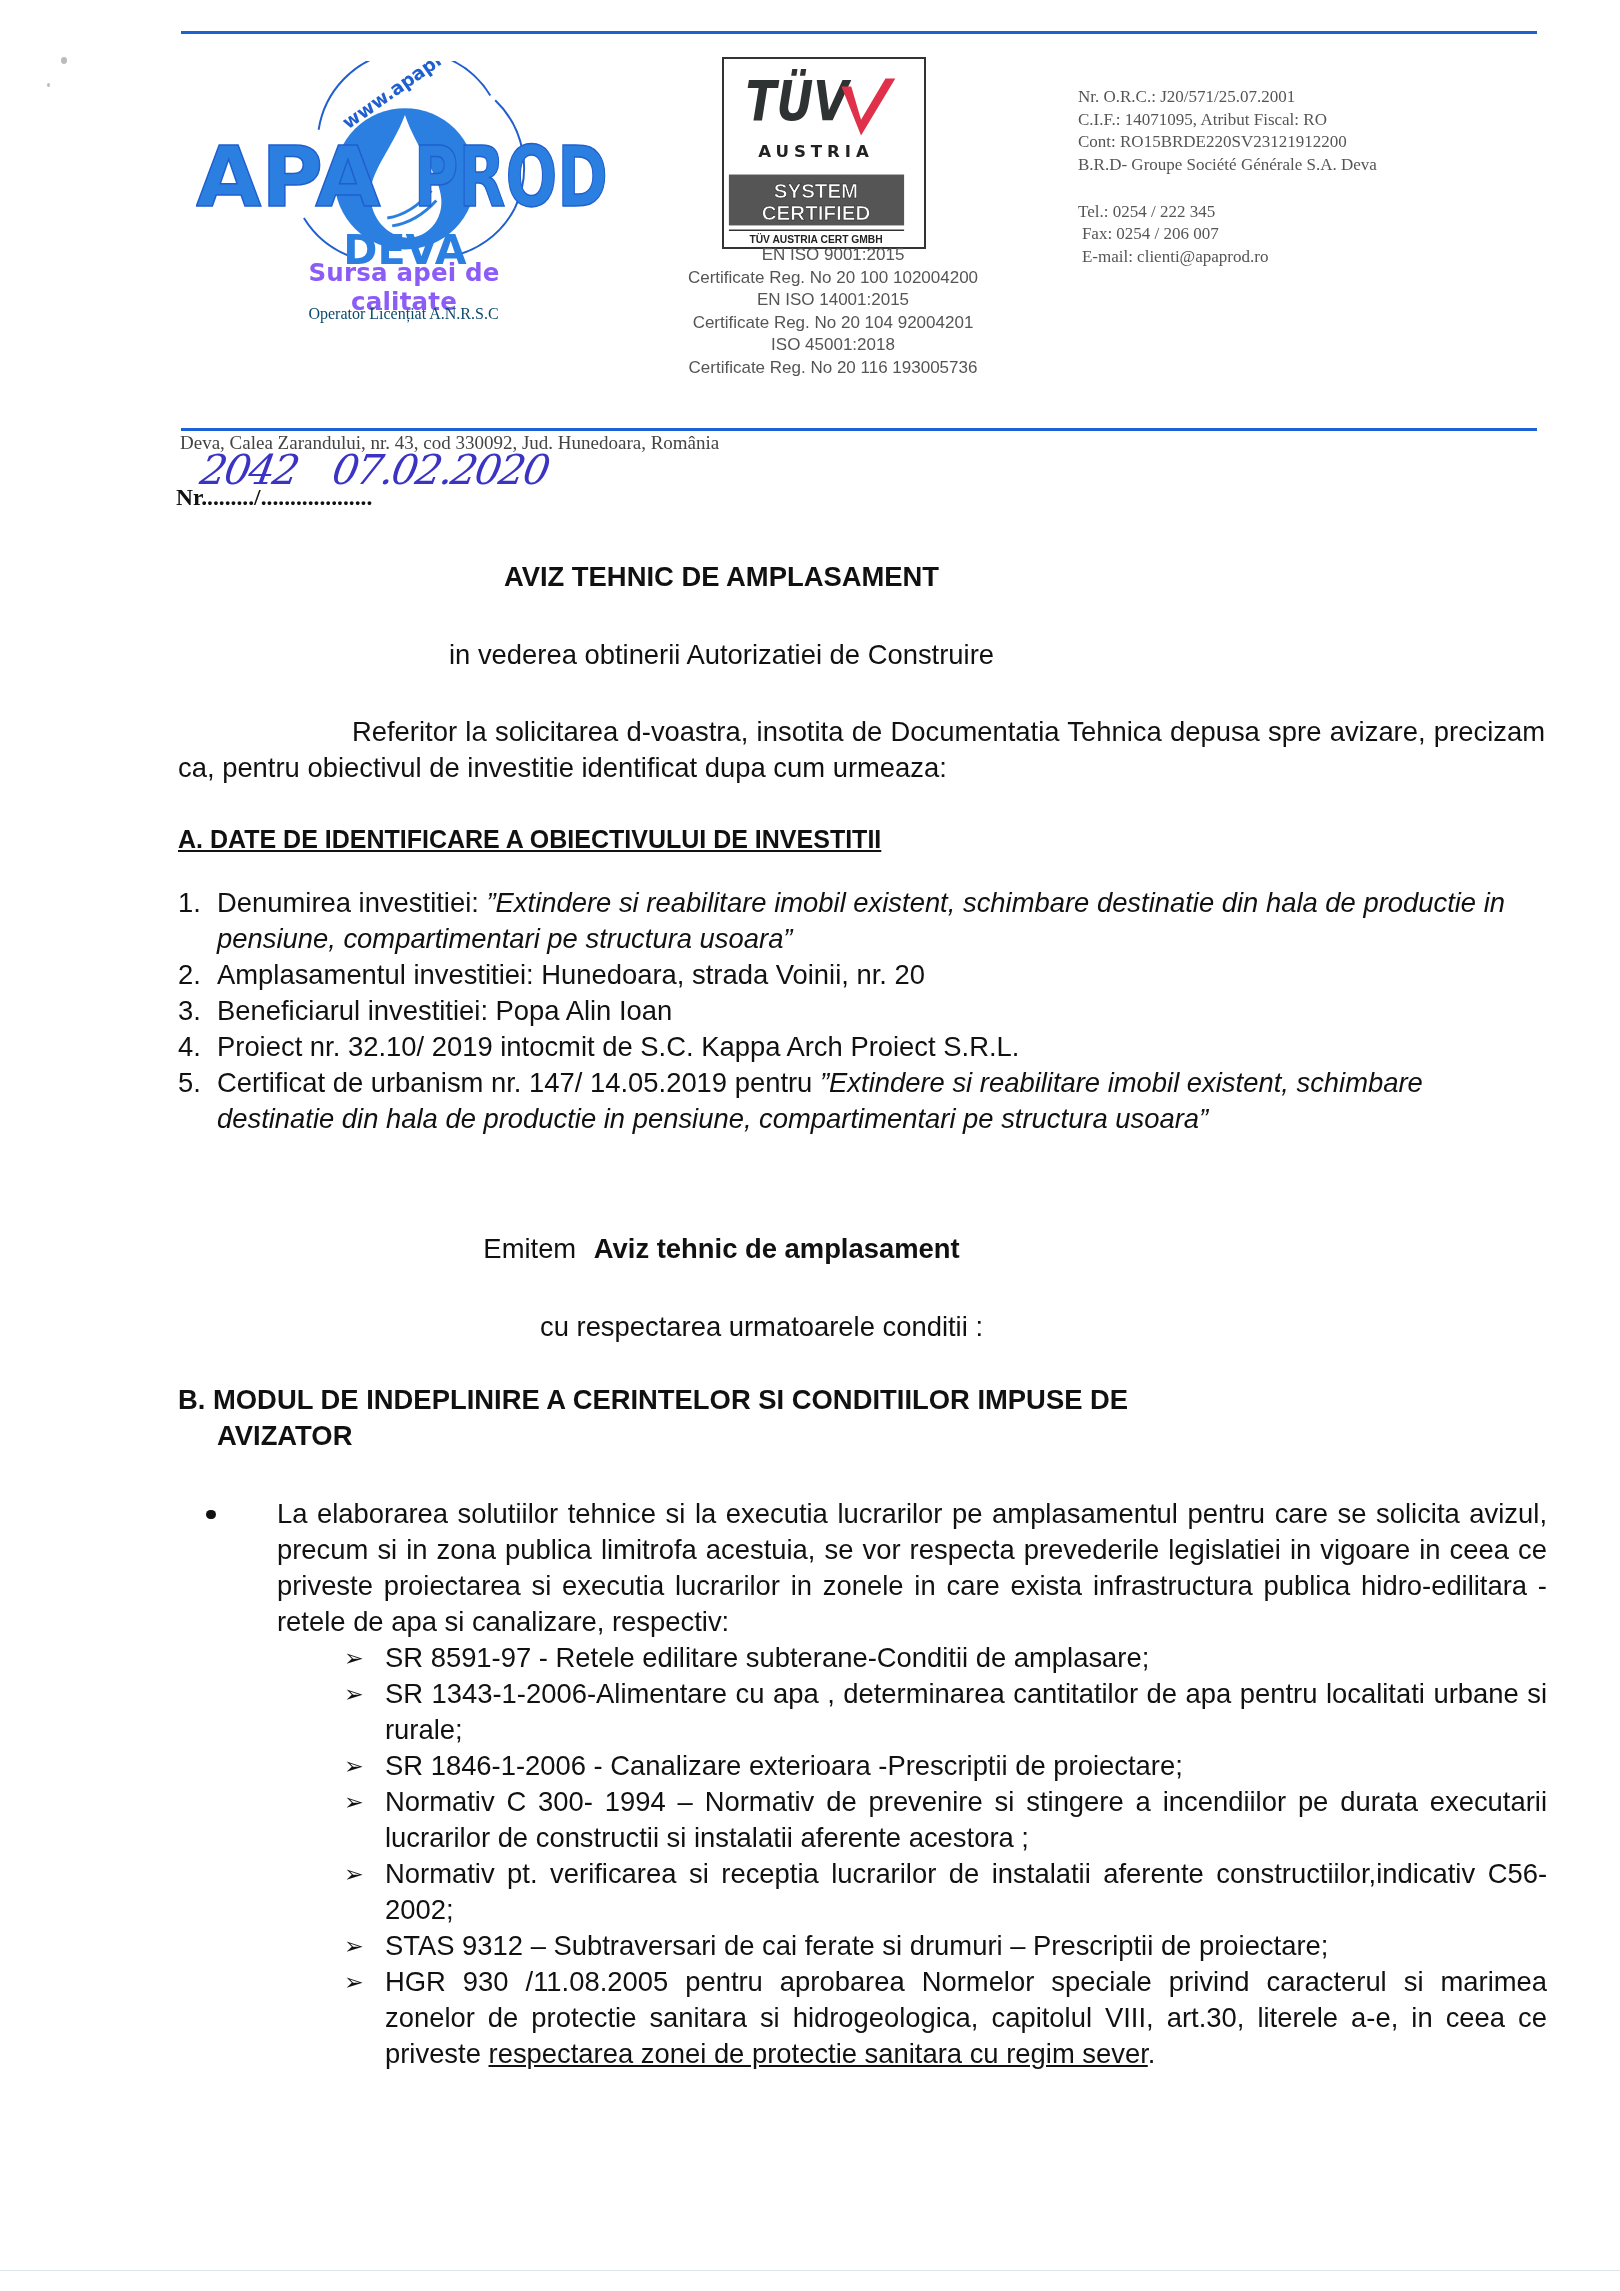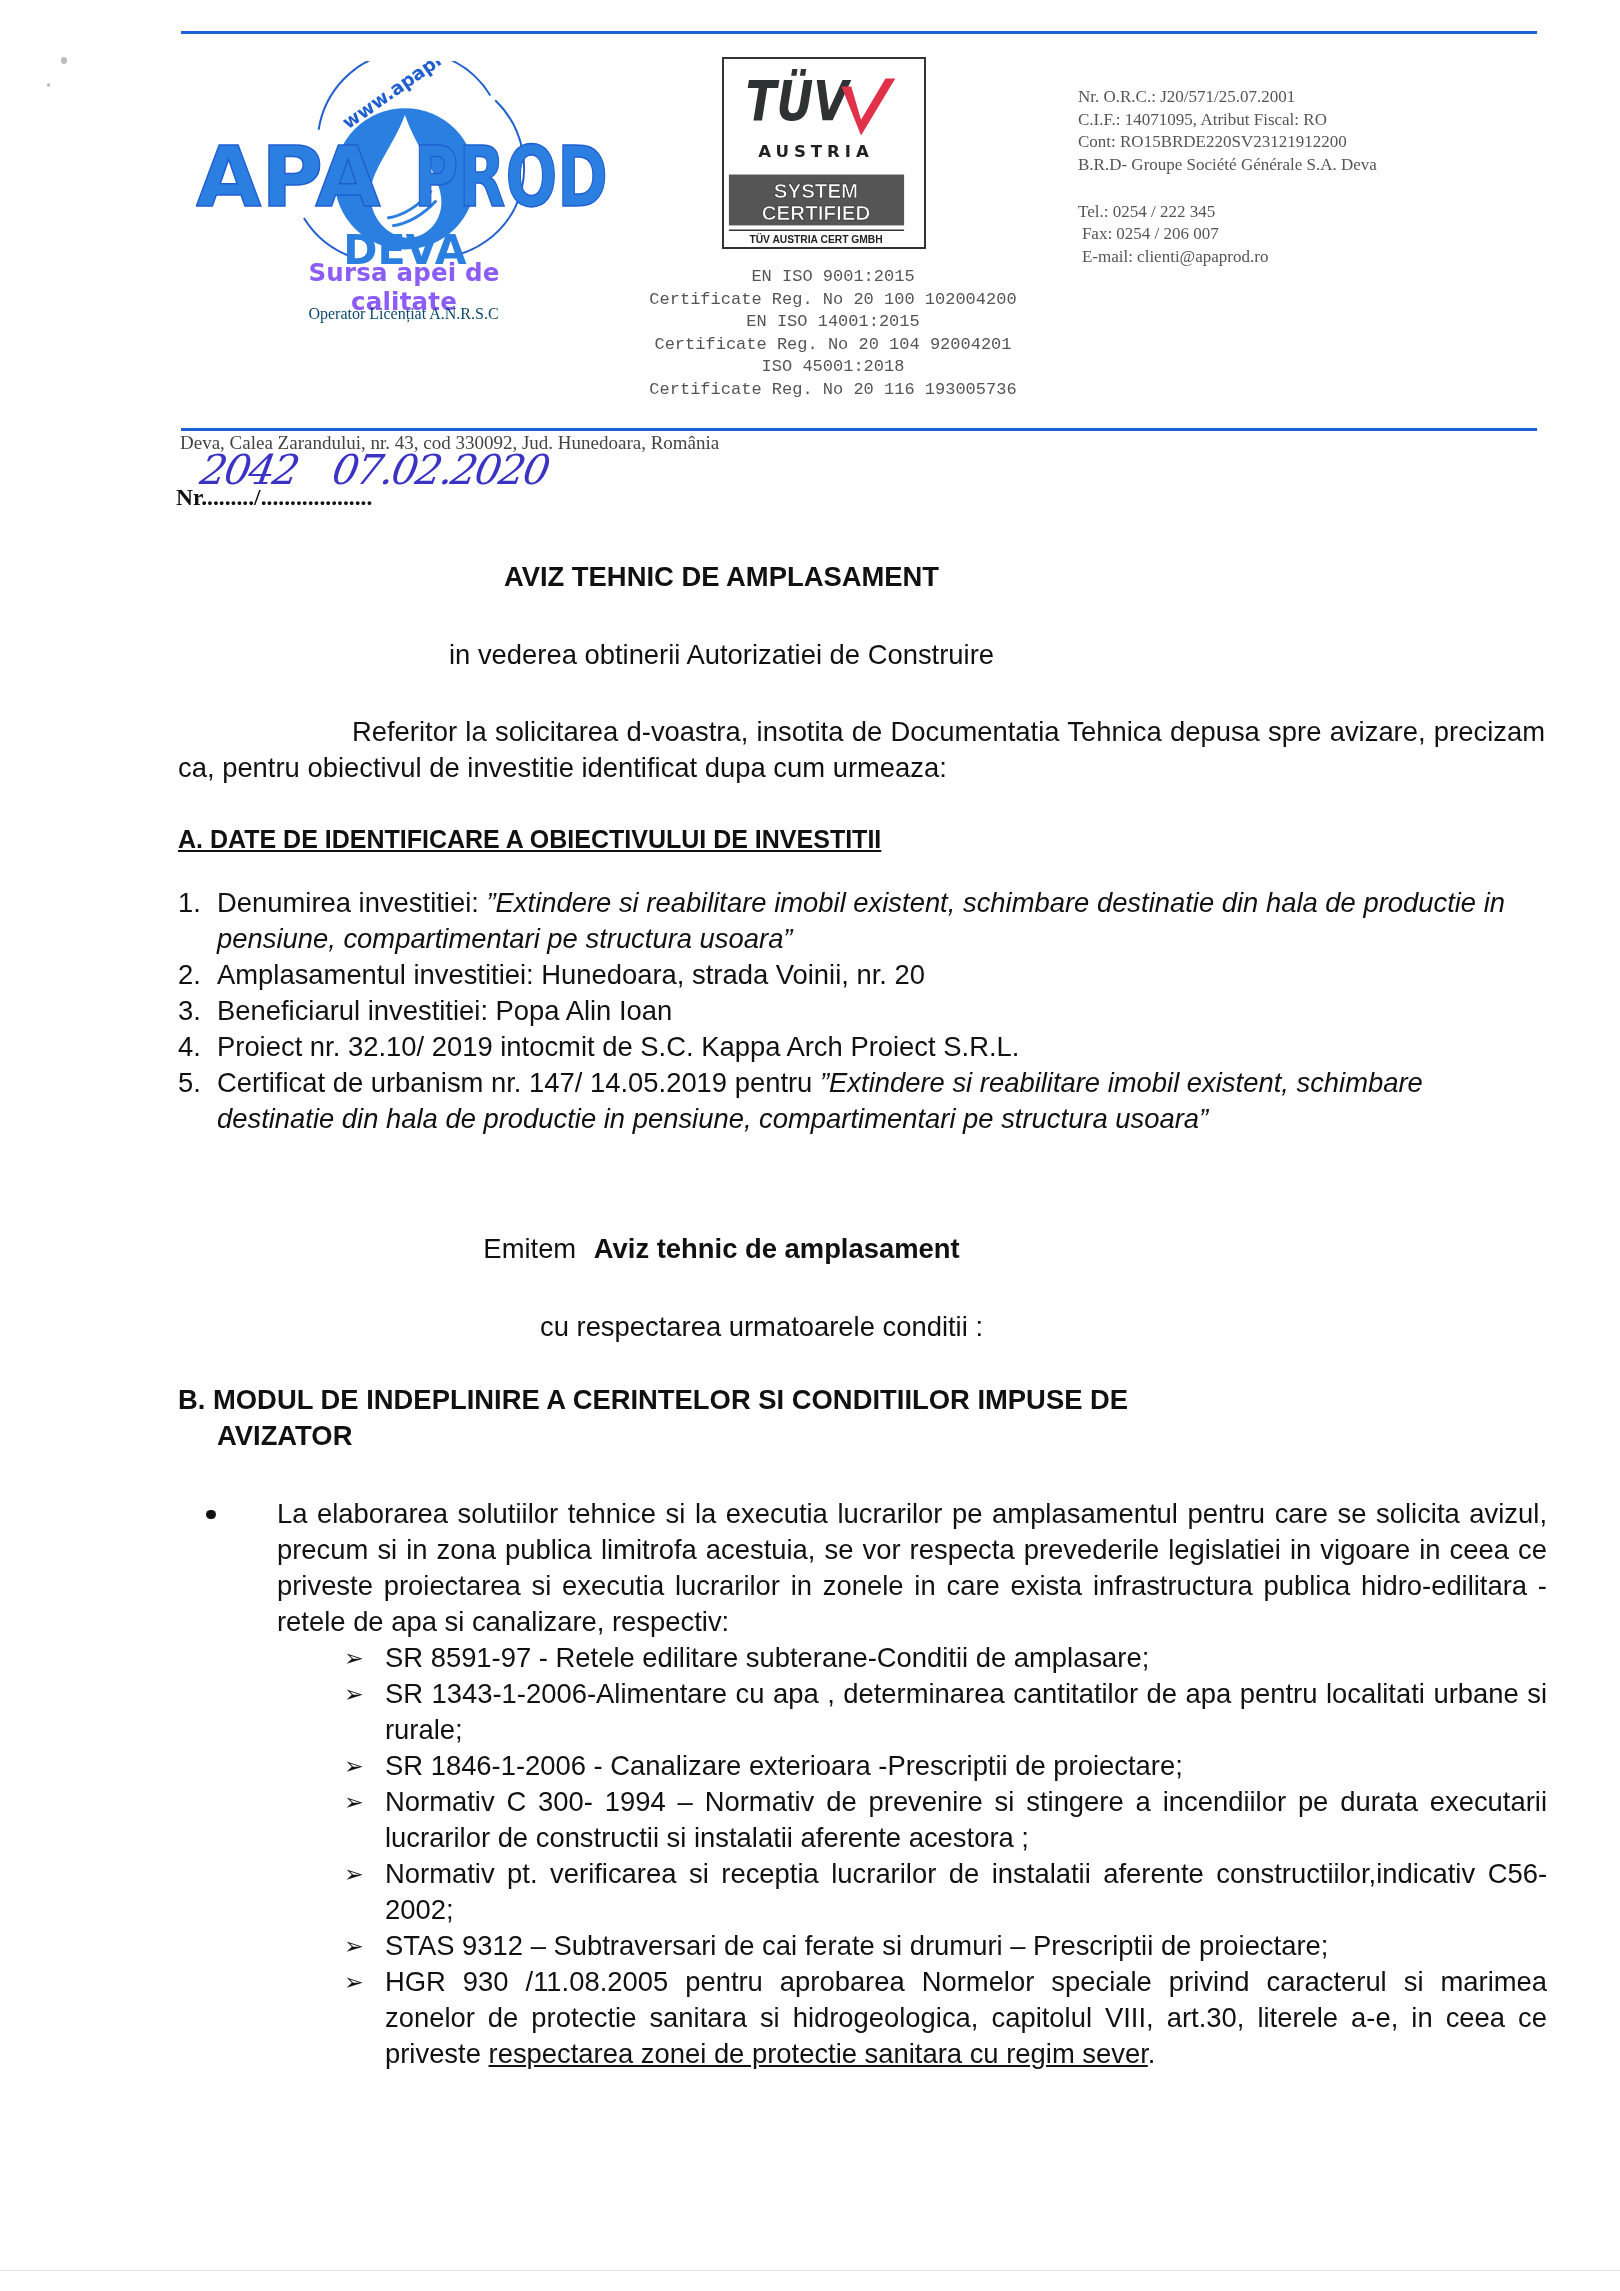--- a/index.html
+++ b/index.html
@@ -5,21 +5,21 @@
   html, body { margin:0; padding:0; background:#ffffff; }
   body { width:1620px; height:2292px; position:relative; overflow:hidden; font-family:"Liberation Sans", sans-serif; color:#111; }
   .abs { position:absolute; }
   .rule { position:absolute; height:2.9px; background:#1a62d6; }
   
   .logo { left:196px; top:61px; width:412px; height:216px; }
   .logo-sub { left:257px; top:258px; width:294px; text-align:center; font-family:"DejaVu Sans", sans-serif; font-weight:bold; color:#8b5cf6; font-size:24.5px; letter-spacing:0.2px; }
   .logo-op { left:227px; top:305px; width:353px; text-align:center; font-family:"Liberation Serif", serif; font-size:16px; color:#0c4a6e; }
   
   .tuv { left:722px; top:57px; width:204px; height:192px; border:2px solid #333; background:#fff; box-sizing:border-box; }
-  .tuv-cert { left:627px; top:266px; width:412px; text-align:center; font-family:Liberation Mono, monospace; font-size:17px; line-height:22.5px; color:#555; }
+  .tuv-cert { left:627px; top:244px; width:412px; text-align:center; font-family:Liberation Sans, sans-serif; font-size:17px; line-height:22.5px; color:#555; }
   
   .contact { left:1078px; top:86px; font-family:"Liberation Serif", serif; font-size:17px; line-height:22.5px; color:#555; }
   .contact .gap { height:24.5px; }
   .address { left:180px; top:432px; font-family:"Liberation Serif", serif; font-size:19px; color:#444; }
   .nr-line { left:176px; top:484px; font-family:"Liberation Serif", serif; font-size:23.5px; font-weight:bold; color:#111; }
   .hand { left:201px; top:446px; font-family:"DejaVu Serif", serif; font-style:italic; font-size:41px; color:#3a33c4; transform:skewX(-10deg); letter-spacing:-2px; }
   .hand2 { left:333px; top:446px; }
   
   .txt { font-size:27.4px; line-height:36px; font-family:"Liberation Sans", sans-serif; transform-origin:left top; }
   .center { text-align:center; left:0; width:1443px; }

